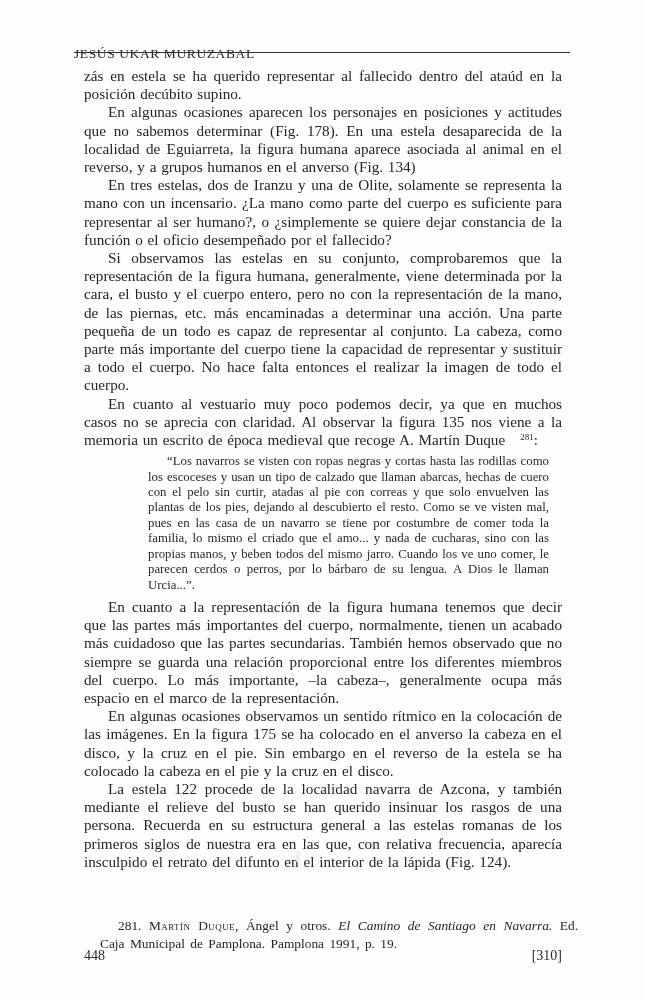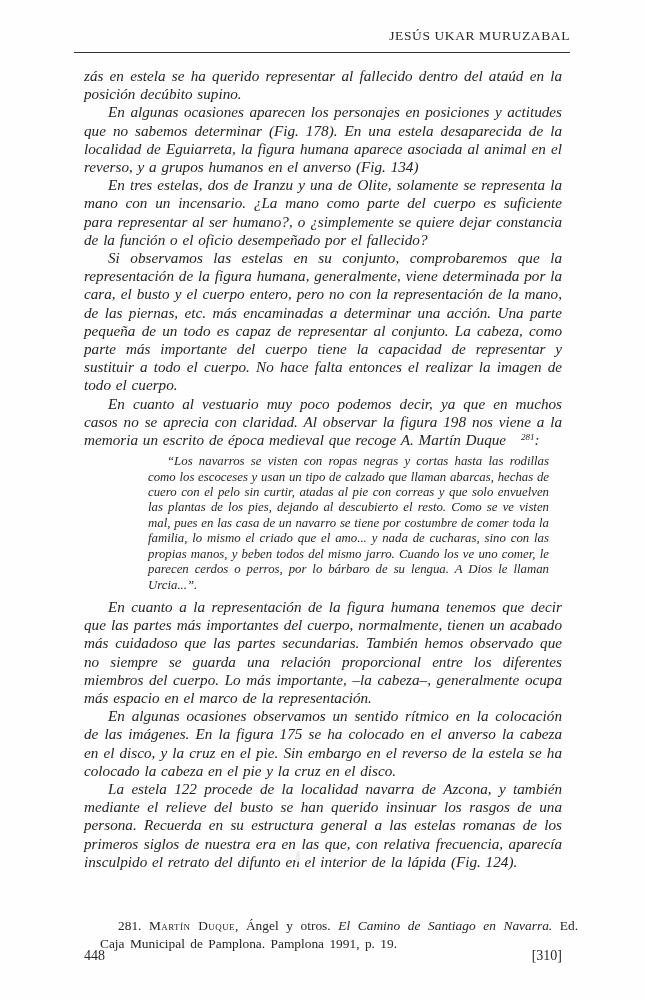--- a/index.html
+++ b/index.html
@@ -13,24 +13,24 @@
     width: 645px;
     height: 1000px;
     margin: 0 auto;
     background: #fefefe;
     color: #262421;
     font-family: "Liberation Serif", "DejaVu Serif", serif;
     overflow: hidden;
   }
   .running-header {
     position: absolute;
-    top: 28px;
+    top: 46px;
     left: 74px;
     width: 496px;
-    text-align: right;
+    text-align: left;
     font-size: 13.5px;
     letter-spacing: 0.6px;
     color: #2b2927;
     white-space: nowrap;
   }
   .header-rule {
     position: absolute;
     top: 52px;
     left: 74px;
     width: 496px;
@@ -43,37 +43,35 @@
     left: 84px;
     width: 478px;
   }
   .para {
     margin: 0;
     font-size: 15.2px;
     line-height: 18.2px;
     text-align: justify;
     text-indent: 24px;
     word-spacing: 1px;
-    font-style: italic;
   }
   .para.no-indent {
     text-indent: 0;
   }
   .fn-ref {
     font-size: 9px;
     line-height: 0;
     vertical-align: 5px;
     letter-spacing: 0;
     margin-left: 15px;
   }
   .quote {
     margin: 5px 13px 5px 64px;
     font-size: 12.8px;
     line-height: 15.4px;
-    font-style: italic;
     text-align: justify;
     text-indent: 19px;
     word-spacing: 0.5px;
     color: #2a2825;
   }
   .footnote {
     position: absolute;
     top: 901px;
     left: 84px;
     width: 478px;
@@ -119,21 +117,21 @@
 
   <div class="running-header">JESÚS UKAR MURUZABAL</div>
 
   <div class="header-rule"></div>
 
   <div class="body-text">
     <p class="para no-indent">zás en estela se ha querido representar al fallecido dentro del ataúd en la posición decúbito supino.</p>
     <p class="para">En algunas ocasiones aparecen los personajes en posiciones y actitudes que no sabemos determinar (Fig. 178). En una estela desaparecida de la localidad de Eguiarreta, la figura humana aparece asociada al animal en el reverso, y a grupos humanos en el anverso (Fig. 134)</p>
     <p class="para">En tres estelas, dos de Iranzu y una de Olite, solamente se representa la mano con un incensario. ¿La mano como parte del cuerpo es suficiente para representar al ser humano?, o ¿simplemente se quiere dejar constancia de la función o el oficio desempeñado por el fallecido?</p>
     <p class="para">Si observamos las estelas en su conjunto, comprobaremos que la representación de la figura humana, generalmente, viene determinada por la cara, el busto y el cuerpo entero, pero no con la representación de la mano, de las piernas, etc. más encaminadas a determinar una acción. Una parte pequeña de un todo es capaz de representar al conjunto. La cabeza, como parte más importante del cuerpo tiene la capacidad de representar y sustituir a todo el cuerpo. No hace falta entonces el realizar la imagen de todo el cuerpo.</p>
-    <p class="para"><span>En cuanto al vestuario muy poco podemos decir, ya que en muchos casos no se aprecia con claridad. Al observar la figura 198 nos viene a la memoria un escrito de época medieval que recoge A. Martín Duque</span><sup class="fn-ref">281</sup><span>:</span></p>
+    <p class="para"><span>En cuanto al vestuario muy poco podemos decir, ya que en muchos casos no se aprecia con claridad. Al observar la figura 135 nos viene a la memoria un escrito de época medieval que recoge A. Martín Duque</span><sup class="fn-ref">281</sup><span>:</span></p>
     <p class="quote">“Los navarros se visten con ropas negras y cortas hasta las rodillas como los escoceses y usan un tipo de calzado que llaman abarcas, hechas de cuero con el pelo sin curtir, atadas al pie con correas y que solo envuelven las plantas de los pies, dejando al descubierto el resto. Como se ve visten mal, pues en las casa de un navarro se tiene por costumbre de comer toda la familia, lo mismo el criado que el amo... y nada de cucharas, sino con las propias manos, y beben todos del mismo jarro. Cuando los ve uno comer, le parecen cerdos o perros, por lo bárbaro de su lengua. A Dios le llaman Urcia...”.</p>
     <p class="para">En cuanto a la representación de la figura humana tenemos que decir que las partes más importantes del cuerpo, normalmente, tienen un acabado más cuidadoso que las partes secundarias. También hemos observado que no siempre se guarda una relación proporcional entre los diferentes miembros del cuerpo. Lo más importante, –la cabeza–, generalmente ocupa más espacio en el marco de la representación.</p>
     <p class="para">En algunas ocasiones observamos un sentido rítmico en la colocación de las imágenes. En la figura 175 se ha colocado en el anverso la cabeza en el disco, y la cruz en el pie. Sin embargo en el reverso de la estela se ha colocado la cabeza en el pie y la cruz en el disco.</p>
     <p class="para">La estela 122 procede de la localidad navarra de Azcona, y también mediante el relieve del busto se han querido insinuar los rasgos de una persona. Recuerda en su estructura general a las estelas romanas de los primeros siglos de nuestra era en las que, con relativa frecuencia, aparecía insculpido el retrato del difunto en el interior de la lápida (Fig. 124).</p>
   </div>
 
   <div class="scan-artifact"></div>
 
   <p class="footnote"><span>281. </span><span class="sc">Martín Duque</span><span>, Ángel y otros. </span><span class="it">El Camino de Santiago en Navarra.</span><span> Ed. Caja Municipal de Pamplona. Pamplona 1991, p. 19.</span></p>
 

